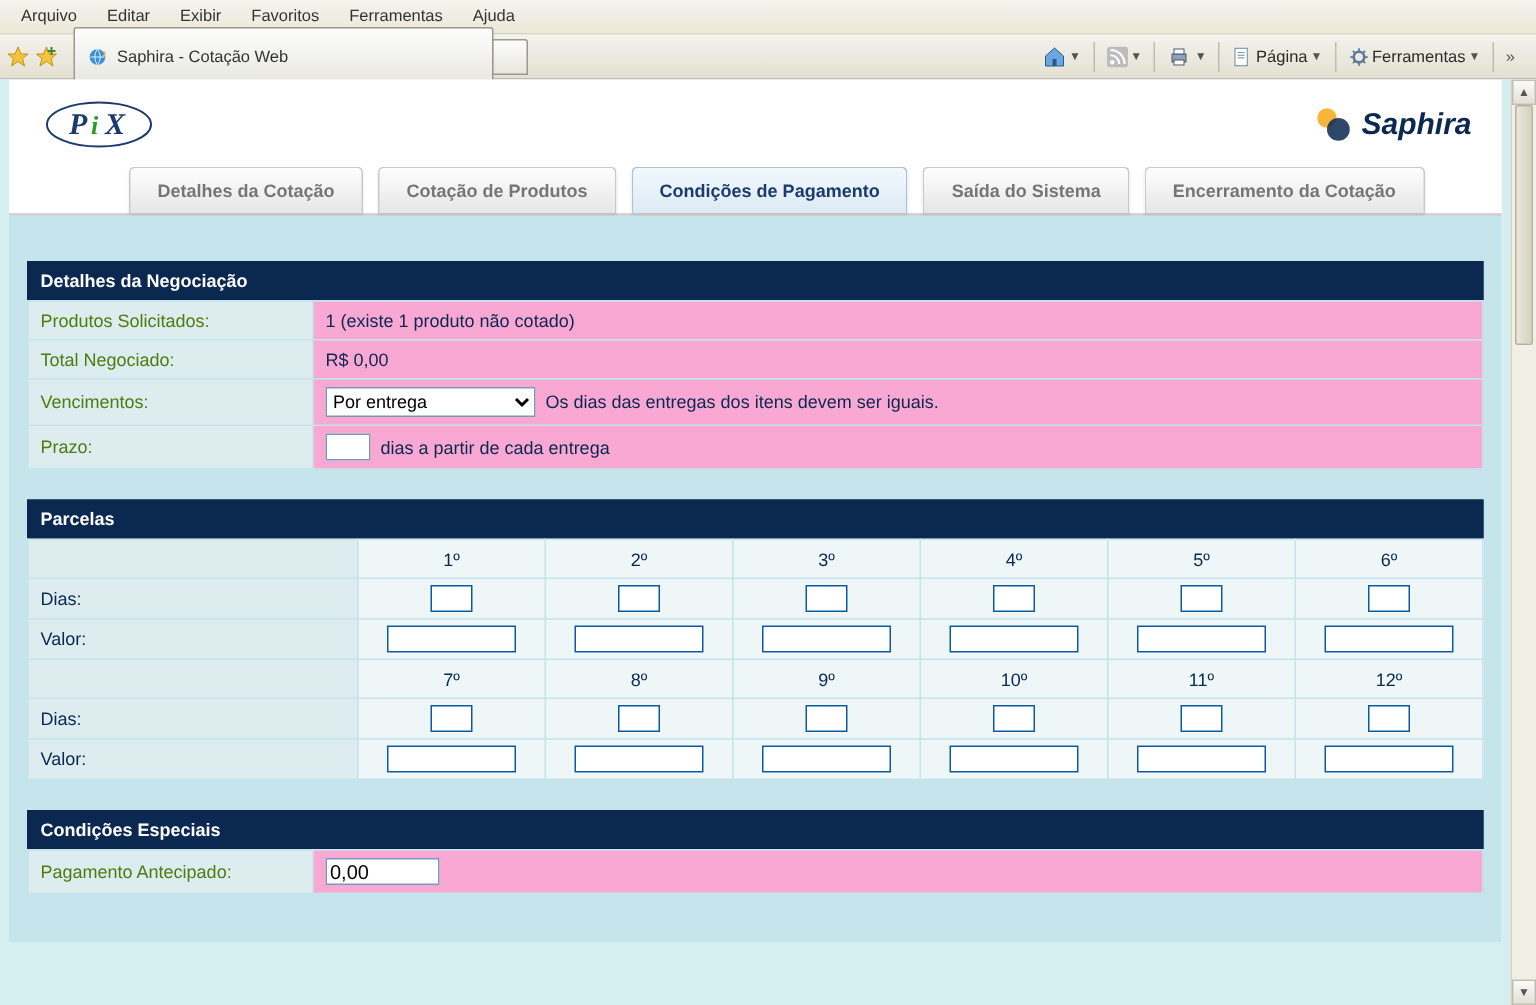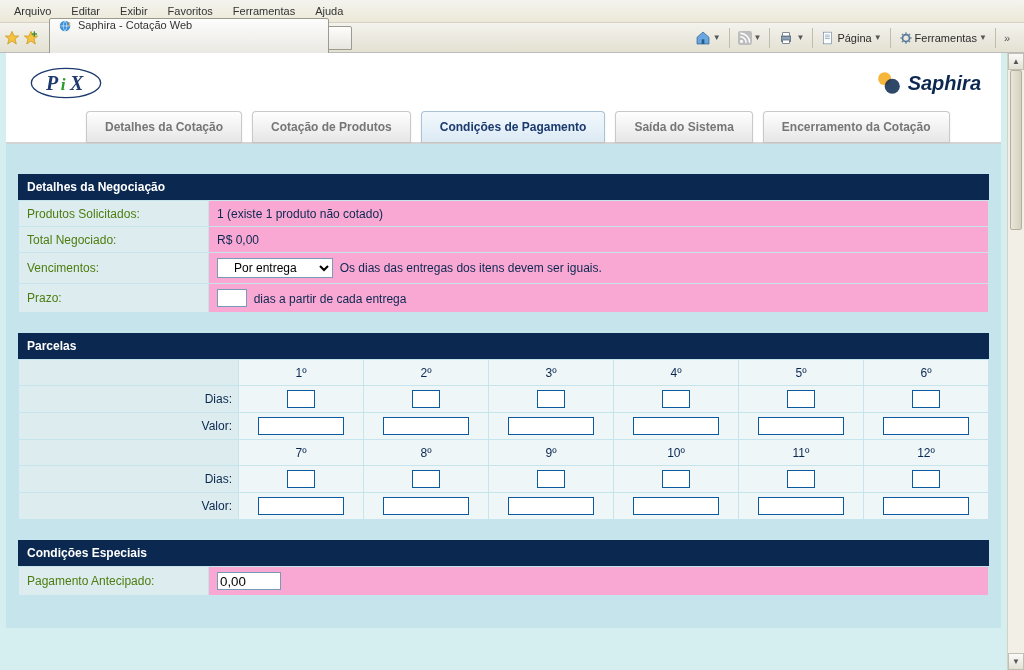--- a/index.html
+++ b/index.html
@@ -34,20 +34,21 @@
     border-bottom: 1px solid #bbb;
   }
   .fav-icons { display: flex; gap: 3px; margin-right: 10px; }
   .star { width: 16px; height: 16px; display:flex; align-items:center; justify-content:center; }
   .tab {
     background: linear-gradient(#fdfdfd, #e7e6df);
     border: 1px solid #9a9a8e;
     height: 40px;
     min-width: 280px;
     display: flex;
+    align-items: center;
     padding: 0 8px;
     border-radius: 2px 2px 0 0;
     color: #333;
   }
   .tab-extra {
     background: linear-gradient(#fdfdfd, #e7e6df);
     border: 1px solid #9a9a8e;
     height: 24px; width: 24px; margin-left: -1px;
     border-radius: 0 2px 0 0;
   }
@@ -155,38 +156,38 @@
     vertical-align: middle;
     height: 26px;
   }
   table.form-table td.label {
     background: #dcecef;
     width: 190px;
     color: #4d7c0f;
   }
   table.form-table td.value { background: #f9a8d4; }
   input[type=text].sm { width: 30px; height: 18px; border:1px solid #7a99b8; background:#fff; text-align:center;}
-  input[type=text].lg { width: 64px; height: 18px; border:1px solid #7a99b8; background:#fff; text-align:left; padding:0 2px;}
-  select { height: 20px; border:1px solid #7a99b8; font-size:12px; background:#fff; width:116px;padding-left:12px;}
+  input[type=text].lg { width: 76px; height: 18px; border:1px solid #7a99b8; background:#fff; text-align:left; padding:0 2px;}
+  select { height: 20px; border:1px solid #7a99b8; font-size:12px; background:#fff; width:140px;}
   .radio-row { display:flex; align-items:center; gap:6px;}
 
   table.parcelas {
     width: 100%;
     border-collapse: collapse;
   }
   table.parcelas td, table.parcelas th {
     border: 1px solid #c6e4ec;
     padding: 4px 6px;
     font-size: 12px;
     color: #0b2850;
     text-align: center;
     height: 26px;
   }
   table.parcelas th { background:#eef6f8; font-weight:normal; color:#0b2850;}
-  table.parcelas td.lab { background:#dcecef; text-align:right; width:220px; padding-left:8px;}
+  table.parcelas td.lab { background:#dcecef; text-align:left; width:220px; padding-left:8px;}
   table.parcelas td.cell { background:#eef6f8;}
   .input-dias { width:28px; height:18px; border:1px solid #0b5aa0; background:#fff;}
   .input-valor { width:86px; height:18px; border:1px solid #0b5aa0; background:#fff;}
 </style>
 </head>
 <body>
 
 <div class="chrome-menu">
   <span>Arquivo</span>
   <span>Editar</span>

